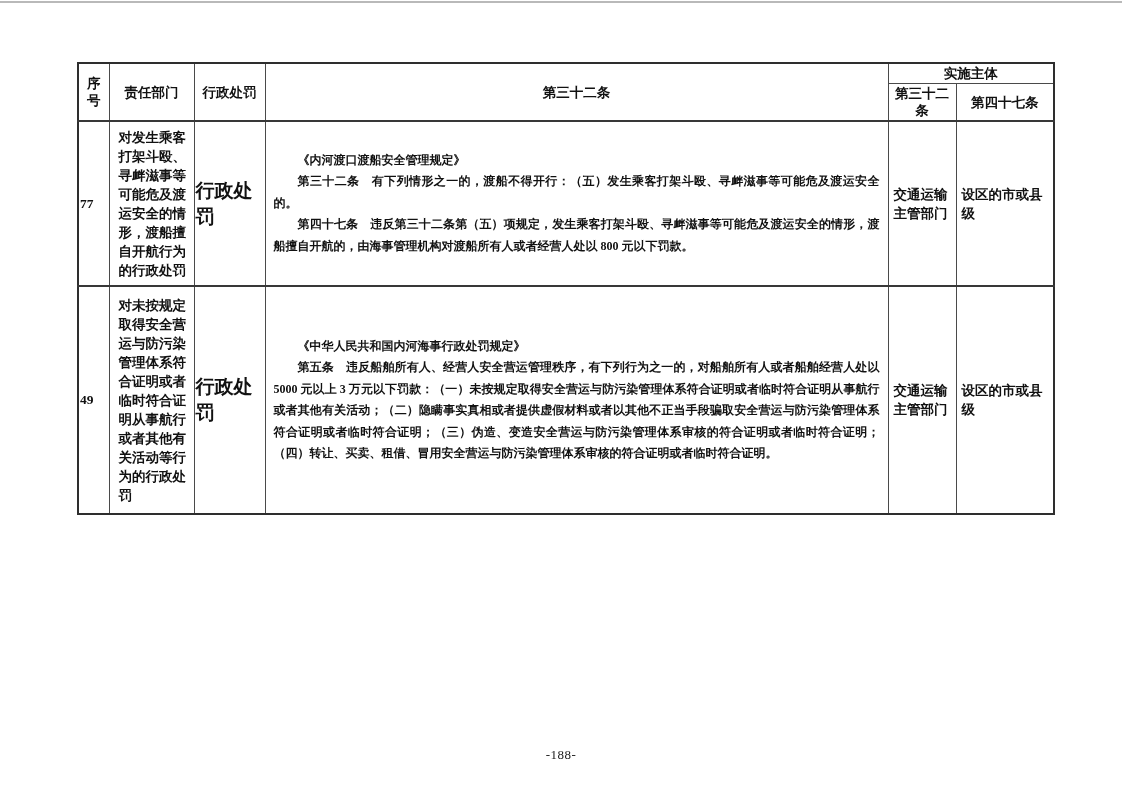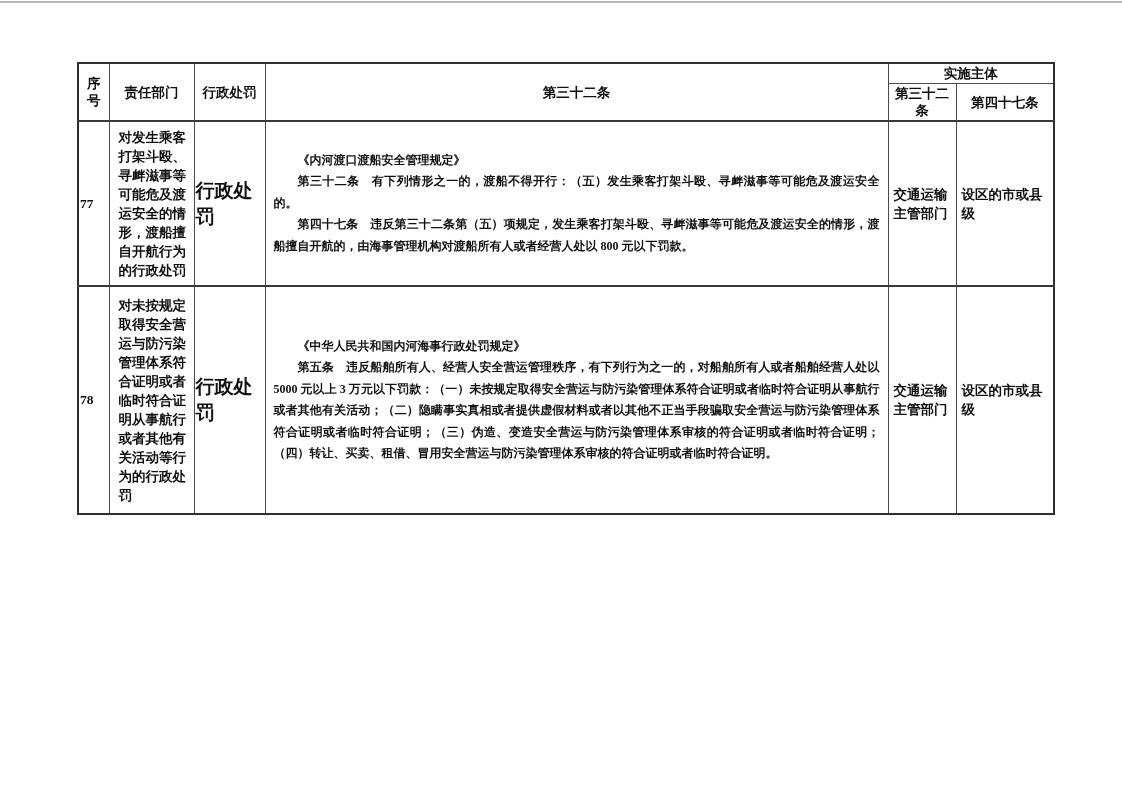--- a/index.html
+++ b/index.html
@@ -138,27 +138,28 @@
         <td class="c-type">行政处罚</td>
         <td class="c-basis">
           <p>《内河渡口渡船安全管理规定》</p>
           <p>第三十二条　有下列情形之一的，渡船不得开行：（五）发生乘客打架斗殴、寻衅滋事等可能危及渡运安全的。</p>
           <p>第四十七条　违反第三十二条第（五）项规定，发生乘客打架斗殴、寻衅滋事等可能危及渡运安全的情形，渡船擅自开航的，由海事管理机构对渡船所有人或者经营人处以 800 元以下罚款。</p>
         </td>
         <td class="c-dept">交通运输主管部门</td>
         <td class="c-level">设区的市或县级</td>
       </tr>
       <tr class="data-row-78">
-        <td class="c-no">78</td>
+        <td class="c-no">49</td>
         <td class="c-name">对未按规定取得安全营运与防污染管理体系符合证明或者临时符合证明从事航行或者其他有关活动等行为的行政处罚</td>
         <td class="c-type">行政处罚</td>
         <td class="c-basis">
           <p>《中华人民共和国内河海事行政处罚规定》</p>
           <p>第五条　违反船舶所有人、经营人安全营运管理秩序，有下列行为之一的，对船舶所有人或者船舶经营人处以 5000 元以上 3 万元以下罚款：（一）未按规定取得安全营运与防污染管理体系符合证明或者临时符合证明从事航行或者其他有关活动；（二）隐瞒事实真相或者提供虚假材料或者以其他不正当手段骗取安全营运与防污染管理体系符合证明或者临时符合证明；（三）伪造、变造安全营运与防污染管理体系审核的符合证明或者临时符合证明；（四）转让、买卖、租借、冒用安全营运与防污染管理体系审核的符合证明或者临时符合证明。</p>
         </td>
         <td class="c-dept">交通运输主管部门</td>
         <td class="c-level">设区的市或县级</td>
       </tr>
     </tbody>
   </table>
 
+  <div class="footer">-188-</div>
 
 </div>
 
 </body></html>

